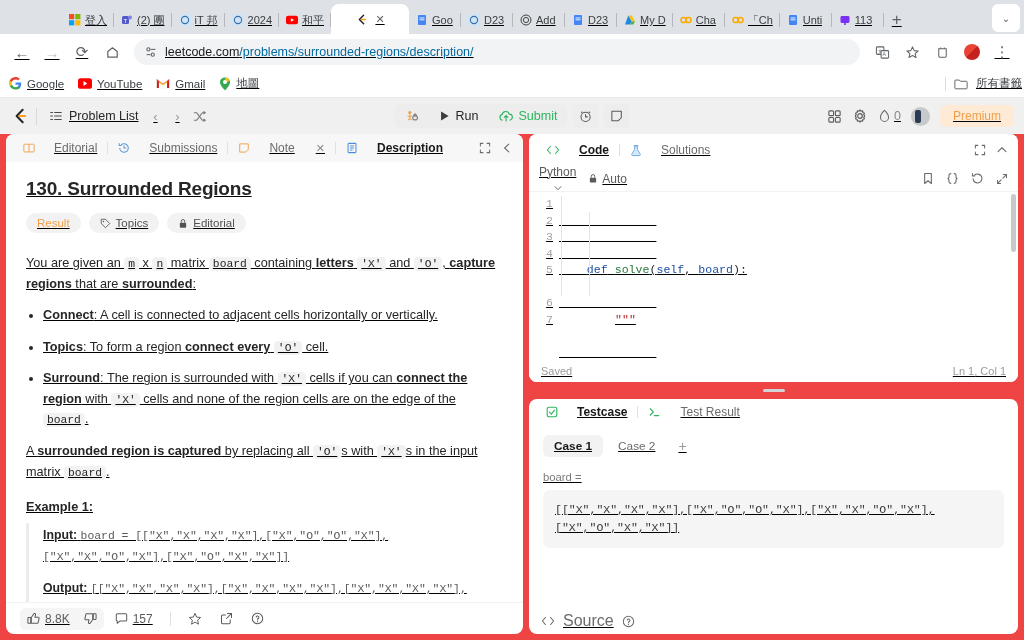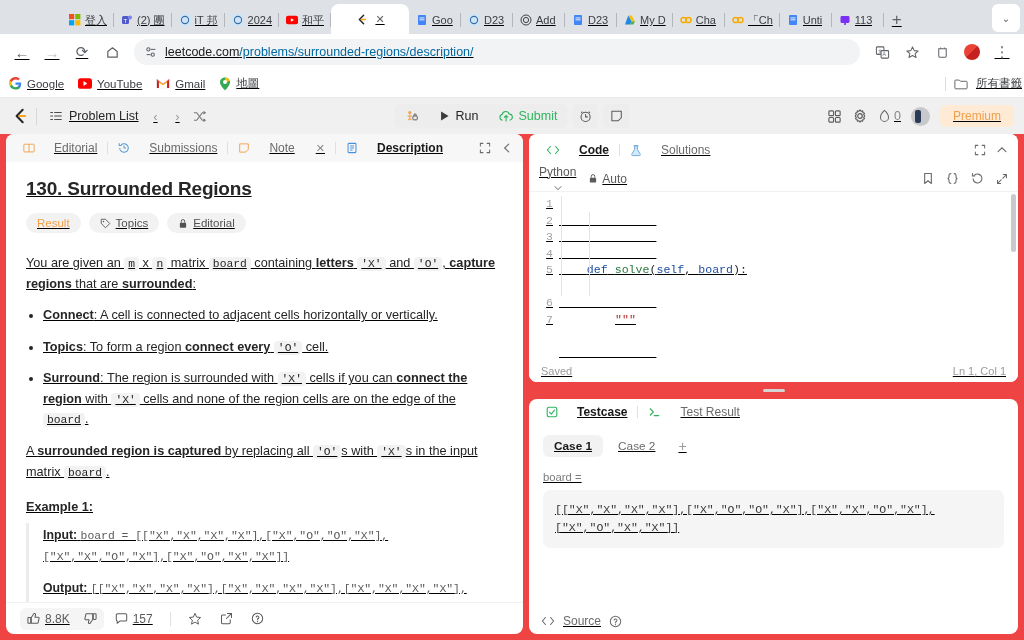--- a/index.html
+++ b/index.html
@@ -220,21 +220,21 @@
   .case-tab.active { background:#f2f2f2; color:#1a1a1a; font-weight:700; }
   .case-add { padding: 2px 8px; color:#9b9b9b; font-size:14px; }
   .var-lbl { margin-top: 14px; font-size: 11.3px; color: #7c7c7c; }
   .var-box {
     margin-top: 7px; background:#f5f5f5; border-radius: 7px; padding: 11px 12px;
     font-family: "Liberation Mono", monospace; font-size: 11.5px; color: #3a3a3a;
     line-height: 1.55; word-break: break-all;
   }
   .test-foot {
     height: 26px; flex:0 0 26px; display:flex; align-items:center; gap:8px;
-    padding: 0 12px; font-size: 12px; color:#6b6b6b;
+    padding: 0 12px; font-size: 16px; color:#6b6b6b;
   }
   svg { display:block; }
 </style>
 </head>
 <body>
 
 <div class="browser">
 
   <div class="tabstrip">
 

